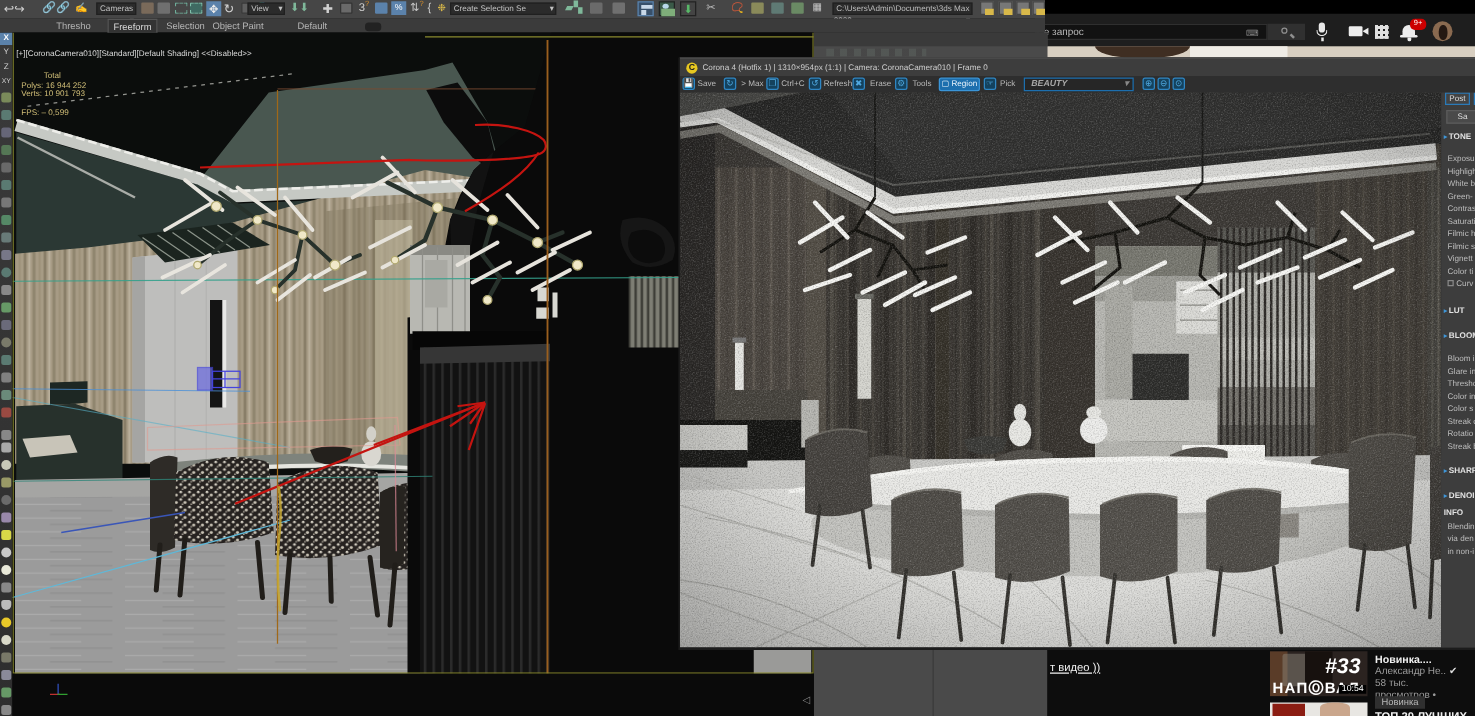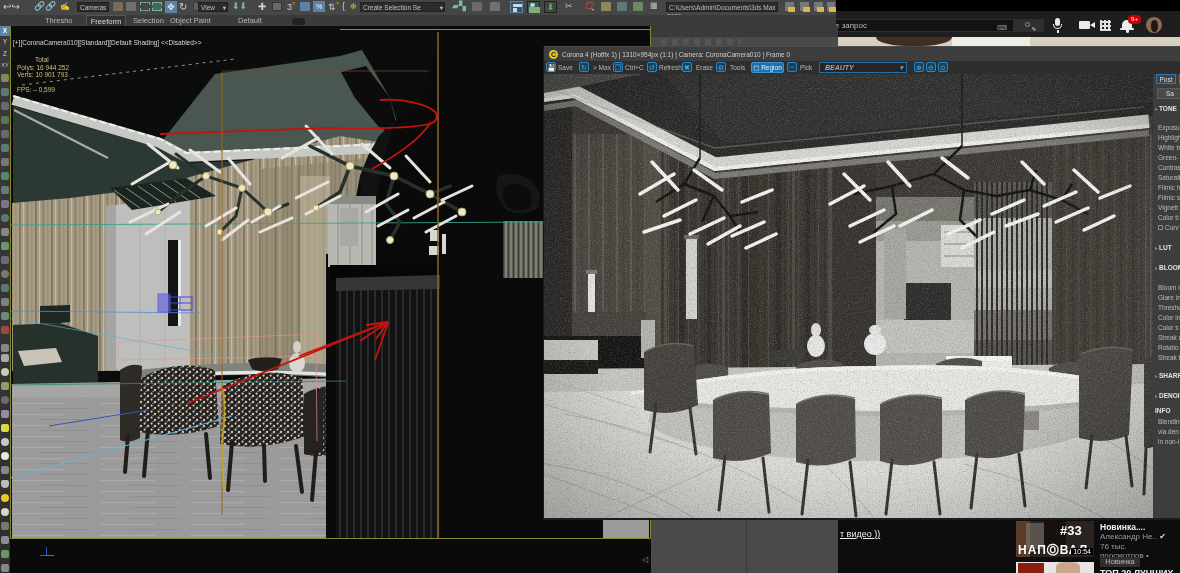--- a/index.html
+++ b/index.html
@@ -57,28 +57,28 @@
     <div class="abs" style="left:0;top:493px;width:187px;height:1px;background:#565656;"></div>
   </div>
 
   <div class="abs" id="ytbottom" style="left:838px;top:519px;width:342px;height:54px;background:#0d0d0d;color:#eee;">
     <div class="abs" style="left:2px;top:10px;font-size:9px;color:#f1f1f1;text-decoration:underline;">т видео ))</div>
 
     <div class="abs" style="left:178px;top:2px;width:78px;height:36px;background:#2b2320;overflow:hidden;">
       <div class="abs" style="left:0;top:0;width:14px;height:36px;background:#5a3c28;"></div>
       <div class="abs" style="left:10px;top:2px;width:30px;height:26px;background:#8a8478;opacity:.5;border-radius:2px;"></div>
       <div class="abs" style="left:28px;top:0;width:22px;height:30px;background:#17110e;"></div>
-      <div class="abs" style="left:44px;top:2px;width:22px;height:16px;color:#fff;font-size:13px;font-weight:bold;">#33</div>
+      <div class="abs" style="left:44px;top:2px;width:22px;height:16px;color:#fff;font-size:17px;font-style:italic;font-weight:bold;">#33</div>
       <div class="abs" style="left:2px;top:21px;width:72px;height:13px;color:#fff;font-size:12px;font-weight:bold;letter-spacing:1px;">НАПⓄВАЛ</div>
       <div class="abs" style="right:1px;bottom:2px;background:#000;color:#fff;font-size:7px;padding:0 2px;">10:54</div>
     </div>
 
     <div class="abs" style="left:262px;top:3px;width:80px;font-size:8.5px;font-weight:bold;color:#f1f1f1;">Новинка....</div>
     <div class="abs" style="left:262px;top:13px;width:80px;font-size:8px;color:#9b9b9b;">Александр Не.. <span style="color:#ddd;">✔</span></div>
-    <div class="abs" style="left:262px;top:23px;width:80px;font-size:8px;color:#9b9b9b;">76 тыс.</div>
+    <div class="abs" style="left:262px;top:23px;width:80px;font-size:8px;color:#9b9b9b;">58 тыс.</div>
     <div class="abs" style="left:262px;top:32px;width:80px;font-size:8px;color:#9b9b9b;">просмотров •</div>
     <div class="abs" style="left:262px;top:38px;width:40px;height:10px;background:#2f2f2f;color:#b8b8b8;font-size:7.5px;text-align:center;line-height:10px;">Новинка</div>
 
     <div class="abs" style="left:178px;top:43px;width:78px;height:11px;background:#e8e6e2;">
       <div class="abs" style="left:2px;top:1px;width:26px;height:10px;background:#8b1d12;"></div>
       <div class="abs" style="left:40px;top:0;width:24px;height:11px;background:#caa68c;border-radius:40% 40% 0 0;"></div>
     </div>
     <div class="abs" style="left:262px;top:49px;width:80px;font-size:9px;font-weight:bold;color:#f1f1f1;white-space:nowrap;">ТОП 20 ЛУЧШИХ</div>
   </div>
 

